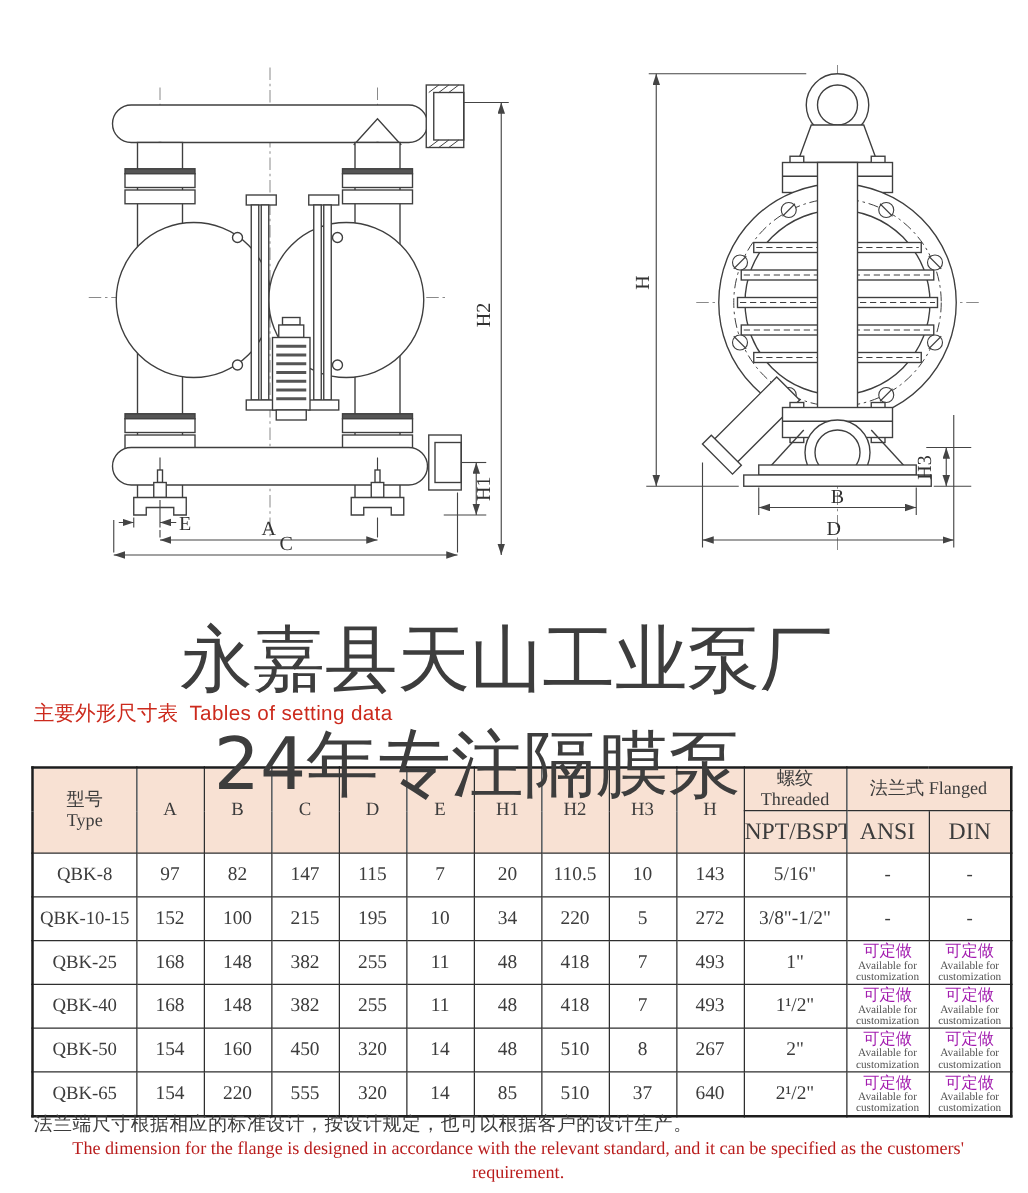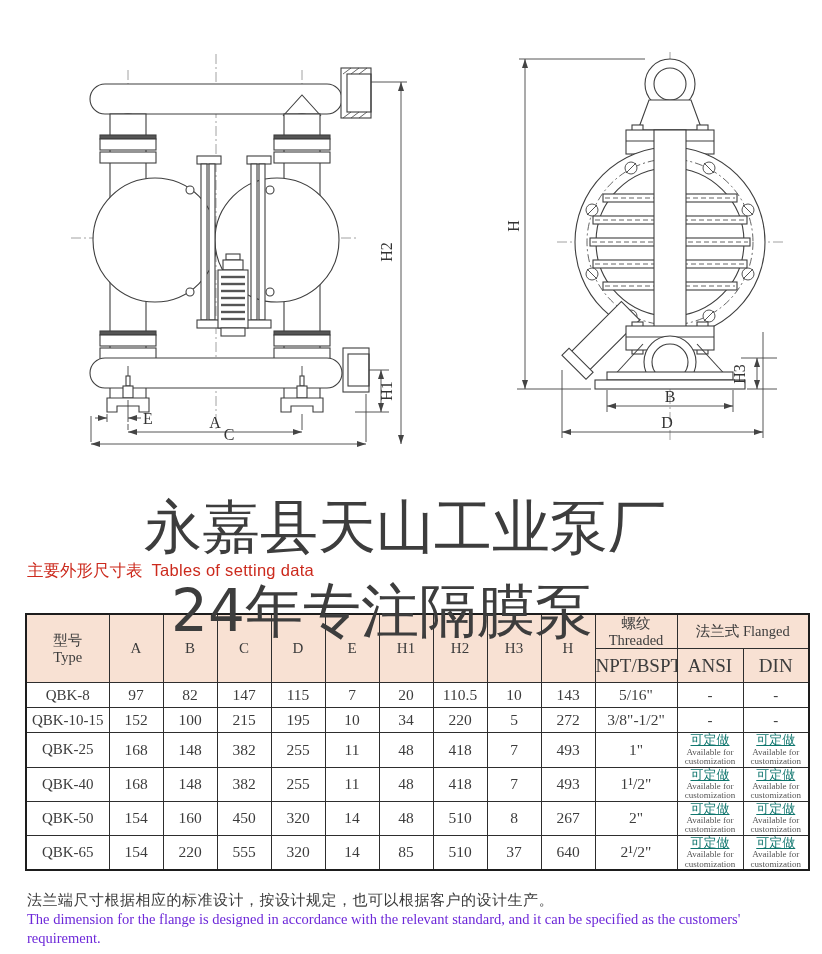--- a/index.html
+++ b/index.html
@@ -32,33 +32,33 @@
     position:absolute;left:25px;top:613px;width:783px;z-index:4;
     border-collapse:collapse;border:2px solid #1d1d1d;background:#fff;
     table-layout:fixed;
   }
   table.dims th,table.dims td{
     border:1px solid #2e2e2e;text-align:center;vertical-align:middle;
     padding:0;color:#3c3c3c;overflow:hidden;
   }
   table.dims thead th{background:var(--hbg,#f8e1d3);font-weight:normal;}
   tr.hrow1{height:31px;} tr.hrow2{height:34px;}
-  table.dims tbody tr{height:25px;padding-left:20px;}
+  table.dims tbody tr{height:35px;padding-left:20px;}
   .th-2line{font-size:14.5px;line-height:1.15;}
   .th-letter{font-size:15px;}
   .th-sub{font-size:19px;}
   td.c-type{text-align:left;padding-left:11px;font-size:15px;}
   td.c-dim,td.c-npt{font-size:15.5px;}
   td.c-flange{font-size:15px;}
-  .cz{font-size:13px;line-height:1.1;color:#0f766e;text-decoration:underline;}
+  .cz{font-size:13px;line-height:1.1;color:#a21caf;}
   .ce{font-size:9px;line-height:1.05;color:#555;text-align:center;}
 
   .notes{position:absolute;left:27px;top:891px;width:775px;z-index:4;font-family:Liberation Serif, serif;}
   .note-zh{font-size:15px;letter-spacing:.5px;color:#3b3b3b;line-height:1.25;}
-  .note-en{font-size:14.5px;color:#6d28d9;line-height:1.3;}
+  .note-en{font-size:14.5px;color:#b91c1c;line-height:1.3;text-align:center;}
 </style>
 </head>
 <body>
 
 <div class="canvas">
 
   <svg id="front-view" class="drawing" width="355" height="412" viewBox="0 0 355 412">
     <defs>
       <marker id="arrF" markerWidth="10" markerHeight="8" refX="9" refY="3" orient="auto-start-reverse" markerUnits="userSpaceOnUse">
         <path d="M0,0 L9,3 L0,6 z" fill="#444"></path>

